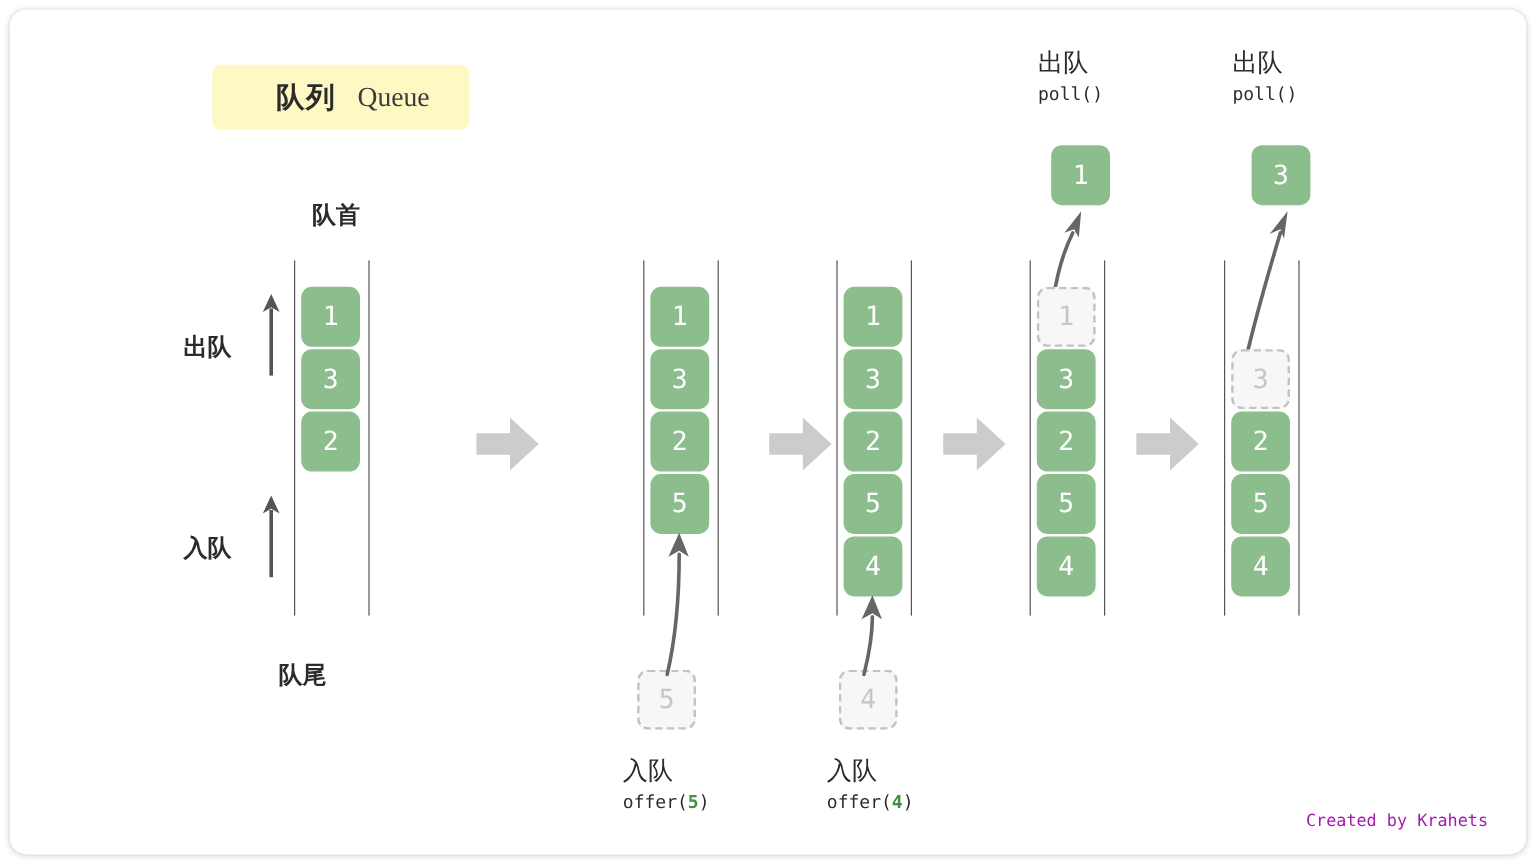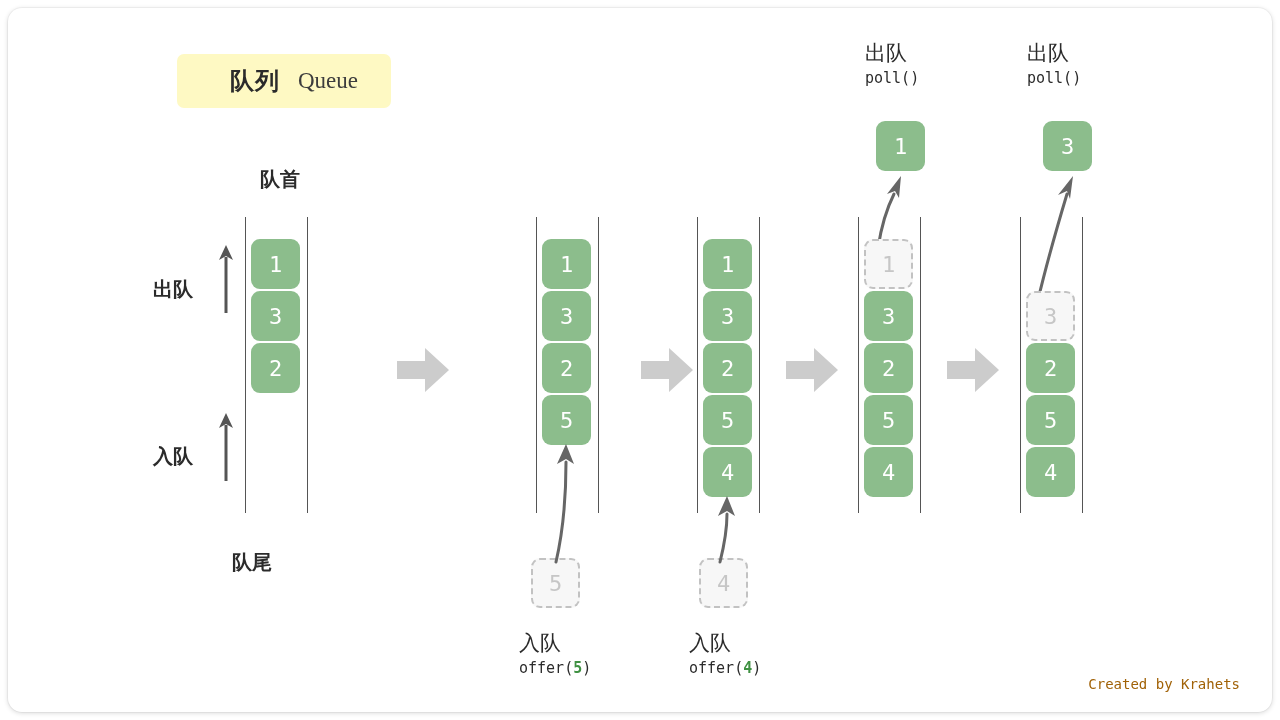--- a/index.html
+++ b/index.html
@@ -74,21 +74,21 @@
     display:block;
     font-family:"DejaVu Sans Mono","Liberation Mono",monospace;
     font-size:15px;color:#2b2b2b;
   }
   .op-caption .code b{color:#3f9142;font-weight:bold;}
 
   
   #credit{
     right:32px;bottom:20px;
     font-family:"DejaVu Sans Mono","Liberation Mono",monospace;
-    font-size:14px;color:#a16207;white-space:nowrap;
+    font-size:14px;color:#a21caf;white-space:nowrap;
   }
 
   svg{display:block;overflow:visible;}
 </style>
 </head>
 <body>
 
 <div id="canvas">
 
   <div class="abs" id="title-pill">

